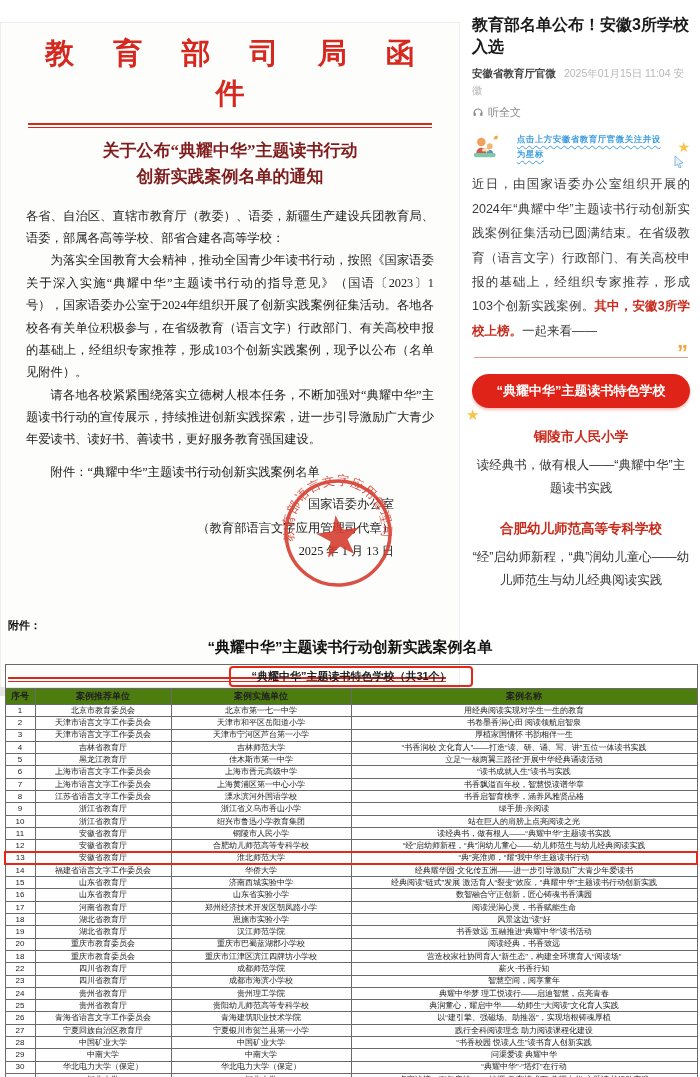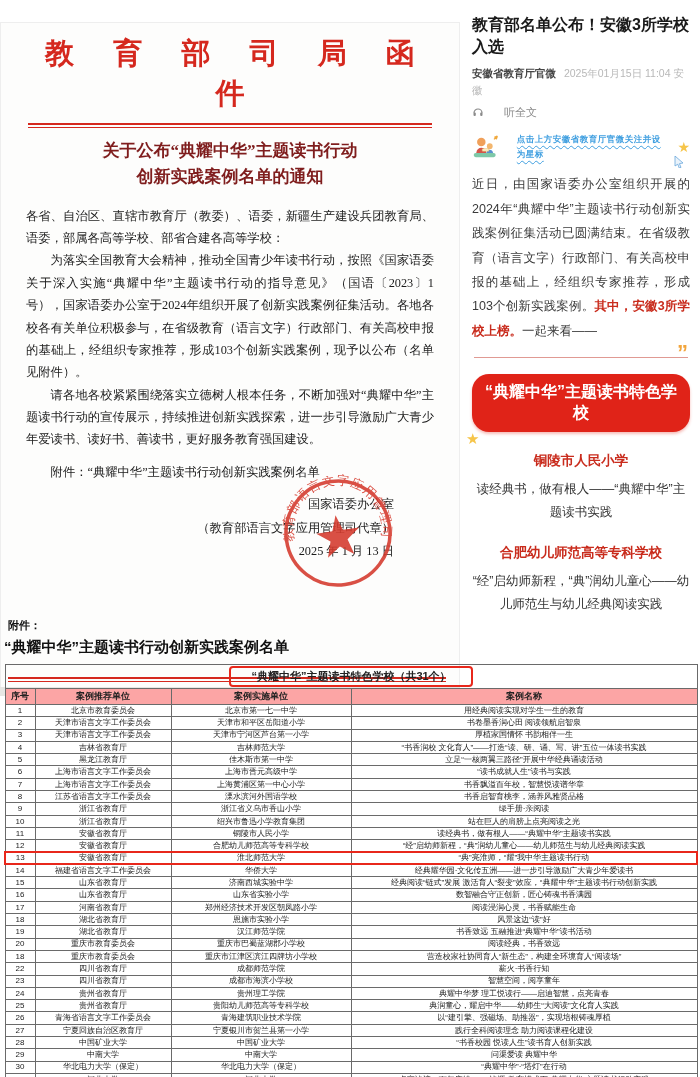--- a/index.html
+++ b/index.html
@@ -29,49 +29,49 @@
     border-top:2.5px solid #d5281e; border-bottom:1.5px solid #d5281e; height:5px; }
   .scan-edge { position:absolute; left:0; right:0; bottom:0; height:9px; background:#e7e6e3; }
 
   
   .article-pane { width:240px; height:612px; padding:14px 10px 0 12px; background:#fff;
     color:#2f2f2f; overflow:hidden; }
   .a-title { font-size:16px; font-weight:bold; color:#1a1a1a; line-height:1.35; }
   .a-meta { margin-top:8px; font-size:10.5px; line-height:1.6; }
   .a-account { color:#454545; font-weight:bold; margin-right:5px; }
   .a-dim { color:#b8b8b8; }
-  .a-listen { margin-top:6px; color:#8a8a8a; font-size:11px; display:flex; align-items:center; gap:20px; }
+  .a-listen { margin-top:6px; color:#8a8a8a; font-size:11px; display:flex; align-items:center; gap:4px; }
   .banner { margin:12px 0 4px 0; display:flex; align-items:center; gap:16px; position:relative; }
   .banner-text { color:#3f9fe0; font-size:8.5px; font-weight:bold; letter-spacing:.5px;
     text-decoration:underline wavy #3f9fe0; text-underline-offset:3px; line-height:1.8; }
   .a-body { margin-top:10px; font-size:12.5px; line-height:1.95; text-align:justify; color:#3a3a3a; }
   .a-body .ind { text-indent:2em; }
   .red-strong { color:#c92c1d; font-weight:bold; }
   .a-divider { margin:14px 2px 2px 2px; border-top:1px solid #e09a93; position:relative; }
   .a-divider .q { position:absolute; right:0; top:-16px; color:#f2a53c; font-size:22px;
     font-weight:bold; line-height:1; }
   .badge-wrap { position:relative; margin-top:16px; }
-  .badge { background:#e02318; color:#fff; font-size:16px; font-weight:bold;
+  .badge { background:#e02318; color:#fff; font-size:13px; font-weight:bold;
     border-radius:17px; padding:8px 6px; text-align:center; box-shadow:0 2px 3px rgba(224,35,24,.3); }
   .badge-star { position:absolute; left:-6px; bottom:-16px; color:#f6c54a; font-size:15px; }
   .school { margin-top:20px; text-align:center; }
   .school-name { color:#c92c1d; font-size:13.5px; font-weight:bold; }
   .school-case { margin-top:8px; font-size:12.5px; line-height:1.85; color:#333; }
 
   
   .attachment { width:700px; height:465px; padding:6px 4px 0 4px; position:relative; }
   .att-label { font-size:11px; color:#111; font-weight:bold; margin-left:4px; }
-  .att-title { font-size:15px; font-weight:bold; color:#111; margin:5px 0 7px 0; }
+  .att-title { text-align:center; font-size:15px; font-weight:bold; color:#111; margin:5px 0 7px 0; }
   table.cases { width:692px; border-collapse:collapse; table-layout:fixed; }
   table.cases td, table.cases th { border:1px solid #6a6a6a; text-align:center;
     padding:0 2px; color:#222; overflow:hidden; white-space:nowrap; }
   tr.section-row td { border:1px solid #6a6a6a; height:24px; }
   .section-box { display:inline-block; border:2.5px solid #e8271b; border-radius:4px;
     padding:1px 20px; font-size:11px; font-weight:bold; }
-  tr.head-row th { font-size:9px; font-weight:bold; height:16px; background:#fca5a5; }
+  tr.head-row th { font-size:9px; font-weight:bold; height:16px; background:#4d7c0f; }
   tr.data-row td { font-size:8px; height:12.3px; line-height:1.2; }
   tr.hl td { border-top:2.5px solid #e8271b; border-bottom:2.5px solid #e8271b; }
   tr.hl td:first-child { border-left:2.5px solid #e8271b; }
   tr.hl td:last-child { border-right:2.5px solid #e8271b; }
 </style>
 </head>
 <body>
 
 <div class="top">
 

